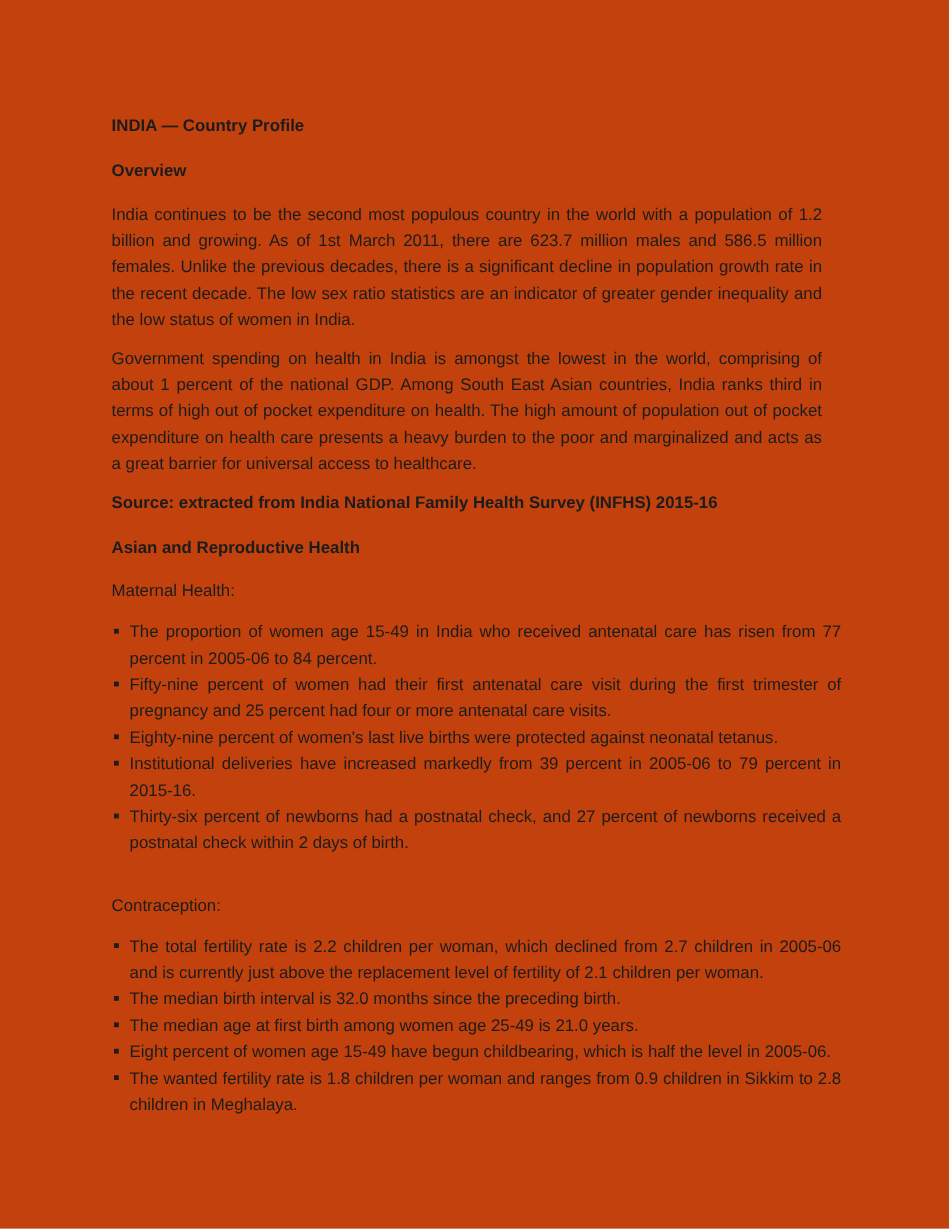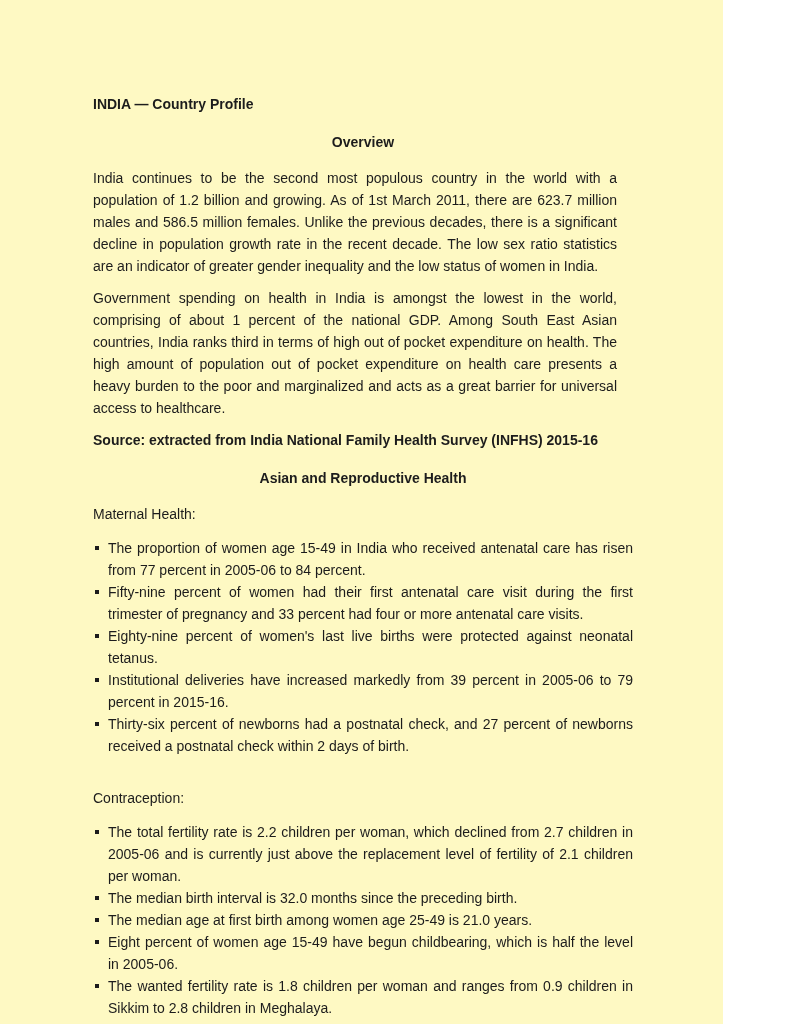--- a/index.html
+++ b/index.html
@@ -1,30 +1,30 @@
 <!DOCTYPE html>
 <html><head>
 <meta charset="utf-8">
 <style>
   html, body { margin: 0; padding: 0; background: #ffffff; }
   .page {
     position: relative;
-    width: 723px;
+    width: 791px;
     height: 1024px;
-    background: #fef9c3;
+    background: #c2410c;
     box-sizing: border-box;
     padding: 93px 90px 40px 93px;
     font-family: "Liberation Sans", "DejaVu Sans", sans-serif;
     font-size: 14px;
     line-height: 22px;
     color: #1c1c1c;
     overflow: hidden;
   }
   .h-title { font-weight: bold; margin: 0 0 16px 0; }
-  .h-section { font-weight: bold; margin: 0 0 14px 0; text-align: center; }
+  .h-section { font-weight: bold; margin: 0 0 14px 0; }
   .para { margin: 0 16px 10px 0; text-align: justify; }
   .plain { margin: 0 0 16px 0; font-weight: bold; }
   .sub-label { margin: 0; }
   .bullet-list { margin: 12px 0 14px 0; }
   .bullet {
     position: relative;
     padding-left: 15px;
     text-align: justify;
   }
   .bullet .marker {
@@ -58,21 +58,21 @@
 
 
   <div class="sub-label">Maternal Health:</div>
   <div class="bullet-list">
     <div class="bullet">
       <span class="marker"></span>
       <span class="bullet-text">The proportion of women age 15-49 in India who received antenatal care has risen from 77 percent in 2005-06 to 84 percent.</span>
     </div>
     <div class="bullet">
       <span class="marker"></span>
-      <span class="bullet-text">Fifty-nine percent of women had their first antenatal care visit during the first trimester of pregnancy and 33 percent had four or more antenatal care visits.</span>
+      <span class="bullet-text">Fifty-nine percent of women had their first antenatal care visit during the first trimester of pregnancy and 25 percent had four or more antenatal care visits.</span>
     </div>
     <div class="bullet">
       <span class="marker"></span>
       <span class="bullet-text">Eighty-nine percent of women's last live births were protected against neonatal tetanus.</span>
     </div>
     <div class="bullet">
       <span class="marker"></span>
       <span class="bullet-text">Institutional deliveries have increased markedly from 39 percent in 2005-06 to 79 percent in 2015-16.</span>
     </div>
     <div class="bullet">

